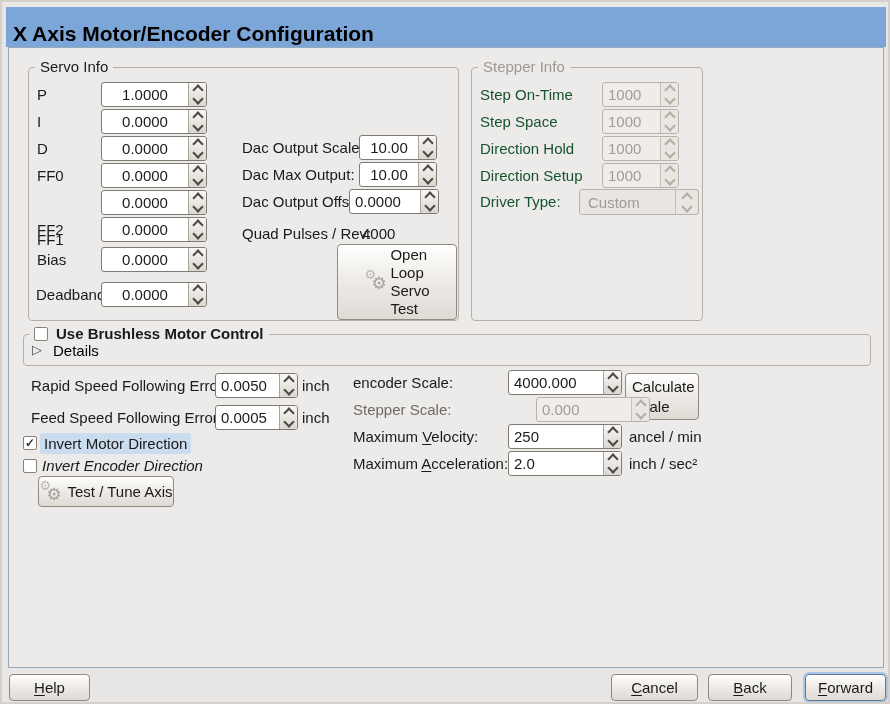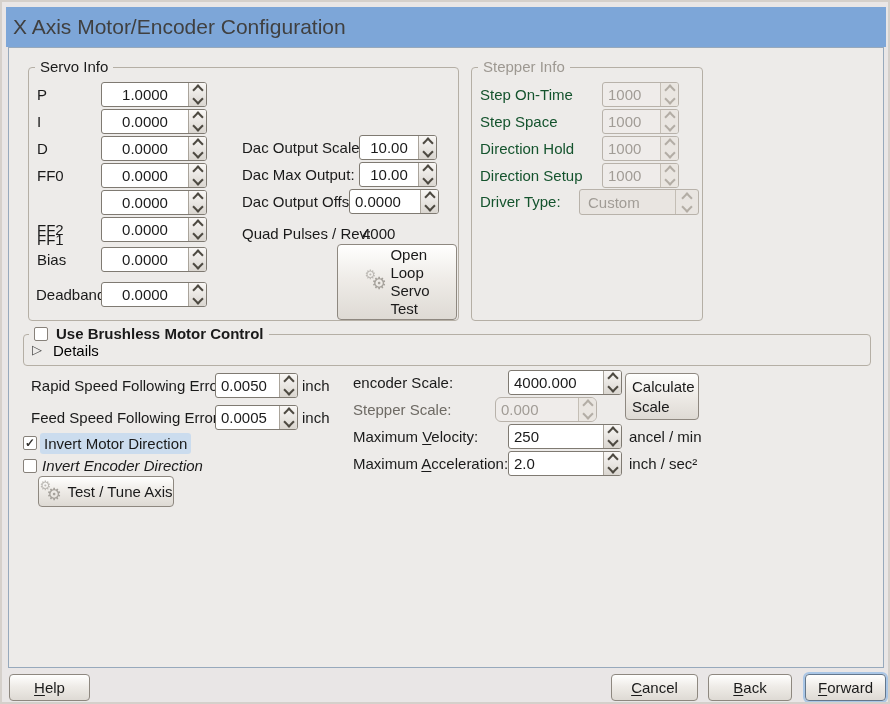--- a/index.html
+++ b/index.html
@@ -1,19 +1,19 @@
 <!DOCTYPE html>
 <html><head>
 <meta charset="utf-8">
 <style>
   html,body{margin:0;padding:0;background:#d7d3cf;font-family:"Liberation Sans",sans-serif;}
   #win{position:relative;width:890px;height:704px;box-sizing:border-box;background:#e9e6e6;
        border:2px solid #d5d0cb;overflow:hidden;}
   #titlebar{position:absolute;left:4px;top:5px;width:880px;height:40px;background:#7da6d8;}
-  #titlebar .t{font-size:21px;font-weight:normal;color:#404040;line-height:40px;padding-left:7px;}
+  #titlebar .t{font-size:21px;font-weight:bold;color:#000000;line-height:40px;padding-left:7px;margin-top:7px;}
   #panel{position:absolute;left:6px;top:45px;width:876px;height:621px;box-sizing:border-box;
          background:#edebe9;border:1px solid #97a9bc;}
   .frame{position:absolute;border:1px solid #b5afa5;border-radius:4px;box-sizing:border-box;}
   .legend{position:absolute;top:-10px;left:6px;background:#edebe9;padding:0 5px;
           font-size:15px;line-height:18px;white-space:nowrap;color:#1a1a1a;}
   .legend.dis{color:#9d9891;}
   .lbl{position:absolute;font-size:15px;line-height:25px;white-space:nowrap;color:#1a1a1a;}
   .lbl.dis{color:#14532d;}
   .entry{position:absolute;height:25px;background:#ffffff;border:1px solid #7f7a72;border-radius:3px;
          display:flex;box-sizing:border-box;overflow:hidden;}
@@ -280,21 +280,21 @@
           <i class="cd"></i>
         </span>
     </div>
 
     <div class="btn" style="left:616px;top:325px;width:74px;height:47px;flex-direction:column;align-items:flex-start;padding-left:6px;line-height:20px;">
       <span>Calculate</span>
       <span>Scale</span>
     </div>
 
     <div class="lbl dis" style="left:344px;top:349px;color:#6e6a64;">Stepper Scale:</div>
-    <div class="entry dis" style="left:486px;top:349px;width:102px;border-radius:6px;">
+    <div class="entry dis" style="left:527px;top:349px;width:114px;">
       <span class="val">0.000</span>
       <span class="spin">
           <i class="cu"></i>
           <i class="cd"></i>
         </span>
     </div>
 
     <div class="lbl" style="left:344px;top:376px;">
       <span>Maximum </span><span class="mn">V</span><span>elocity:</span>
     </div>

